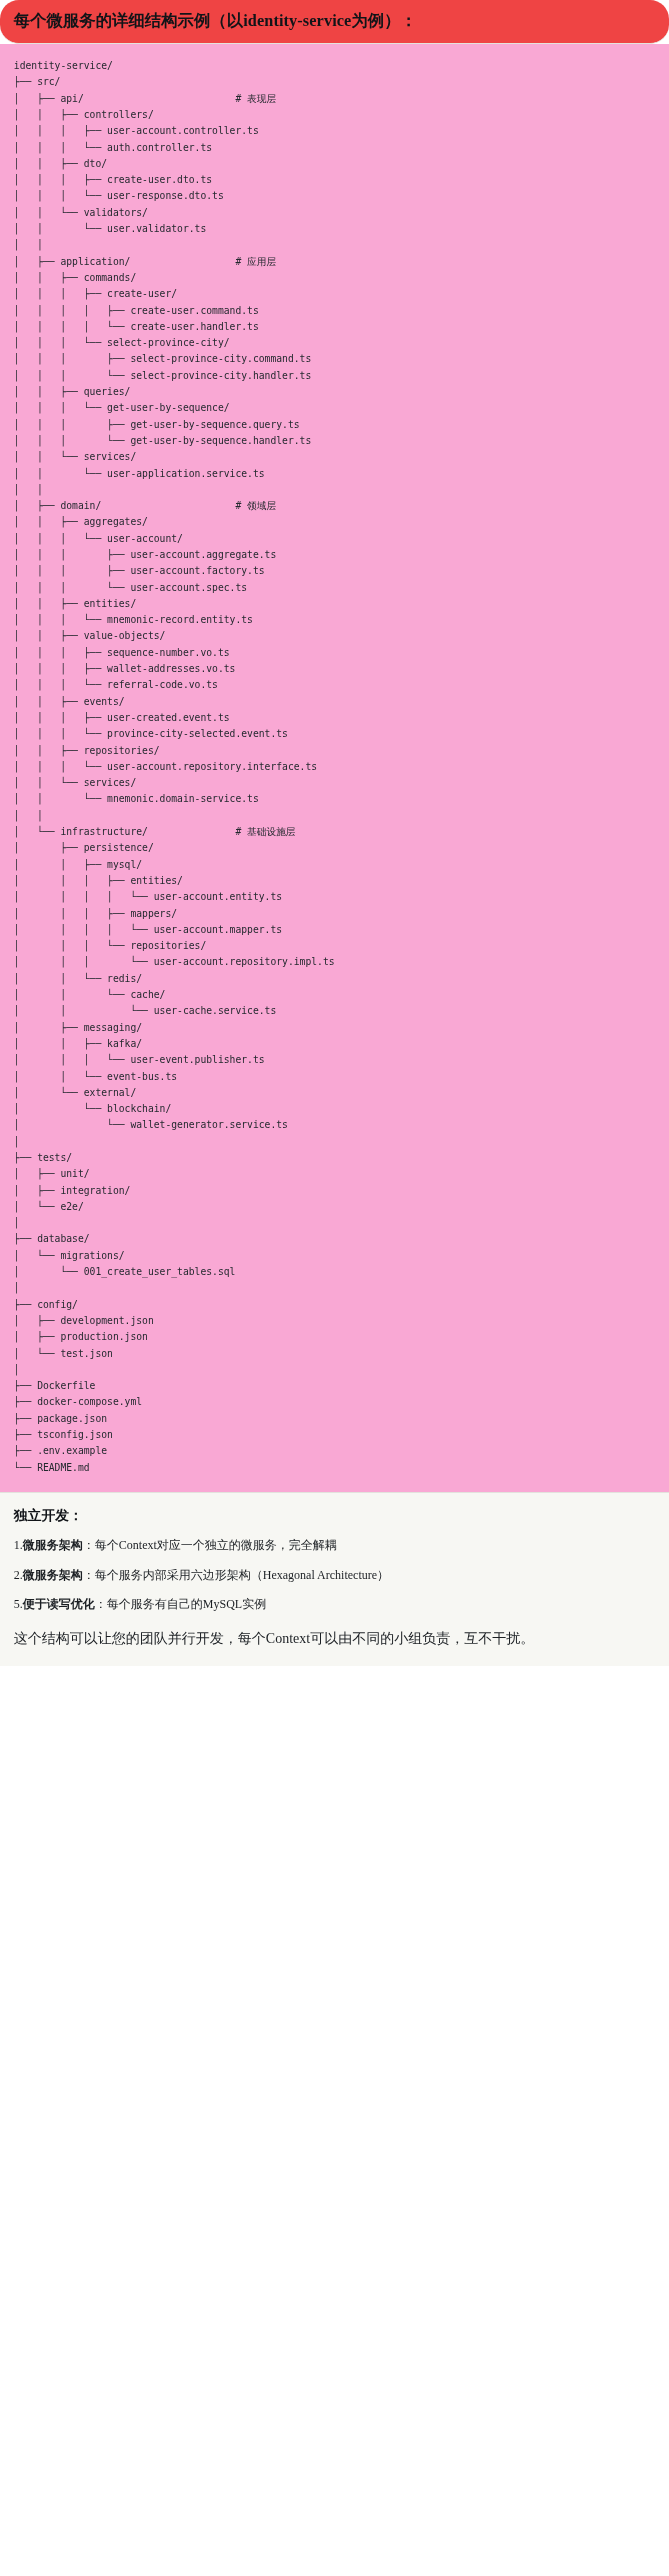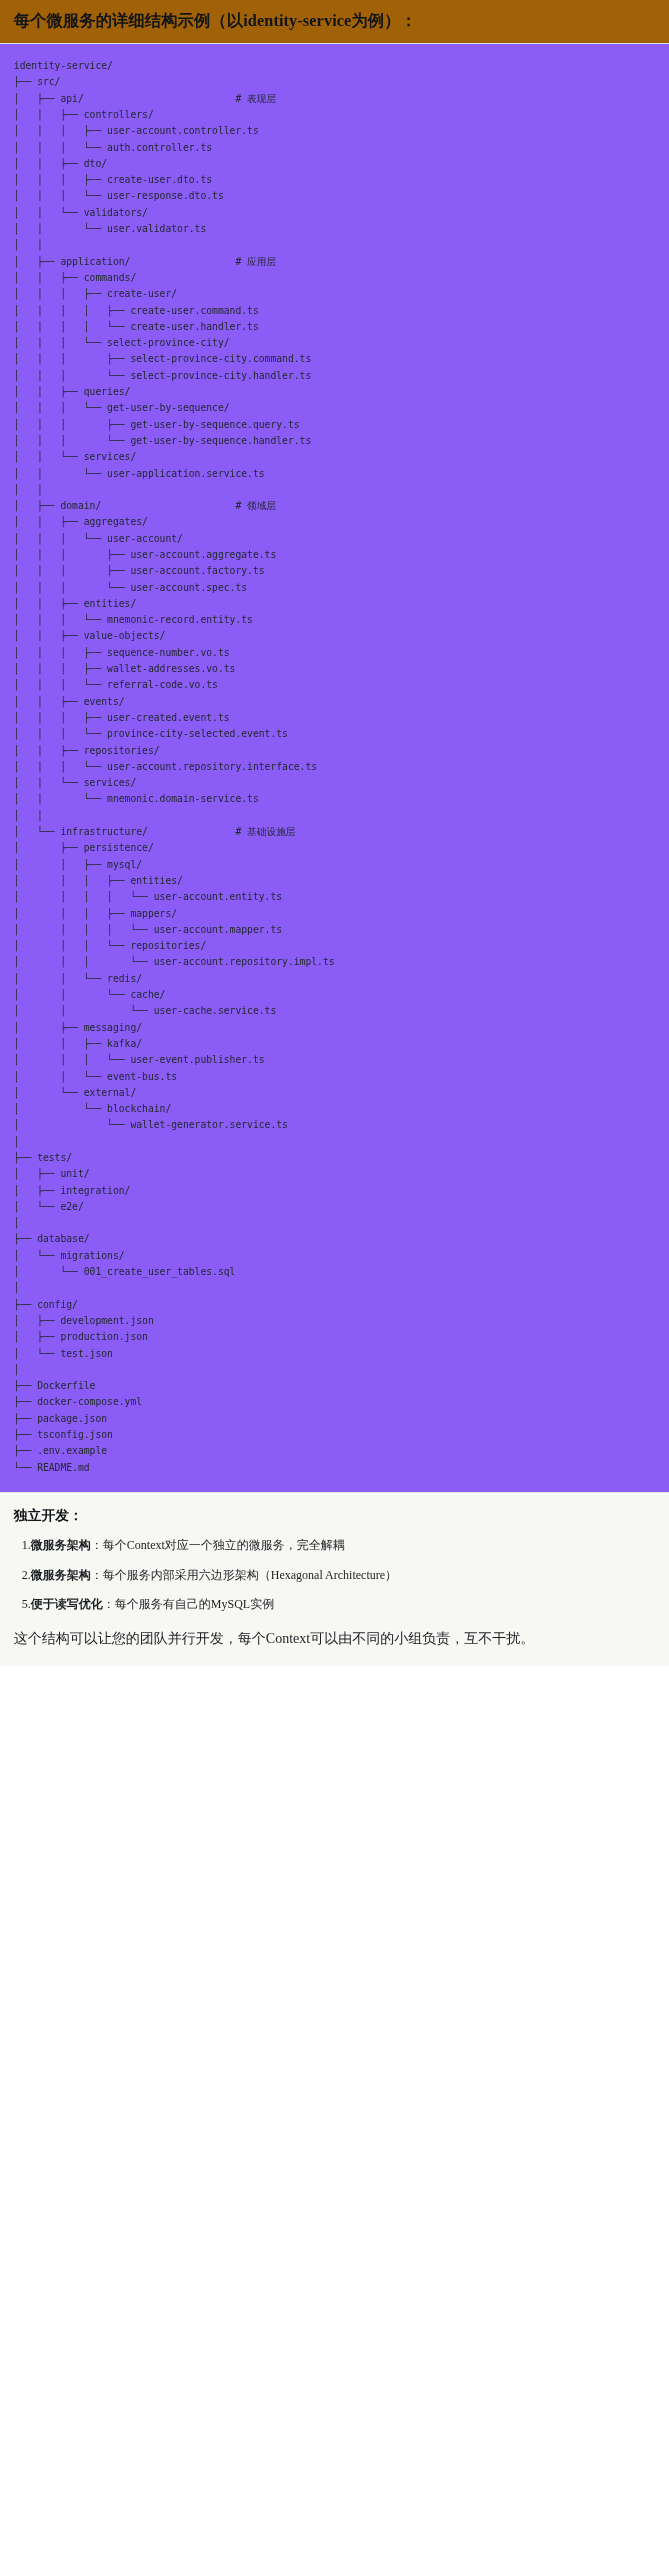--- a/index.html
+++ b/index.html
@@ -9,38 +9,39 @@
   }
   body {
     width: 669px;
     font-family: "Liberation Sans", sans-serif;
     color: #1f2328;
     -webkit-font-smoothing: antialiased;
   }
 
   
   .header-band {
-    background: #a16207;
+    background: #ef4444;
     padding: 10px 13.8px 11.3px 13.8px;
     border-bottom: 0.6px solid #e3e3dd;
     box-sizing: border-box;
+    border-radius: 19px;
   }
   .header-title {
     font-family: "Liberation Serif", serif;
     font-weight: bold;
     font-size: 16.3px;
     line-height: 1.35;
     color: #111418;
     margin: 0;
     letter-spacing: 0.1px;
   }
 
   
   .tree-block {
-    background: #8b5cf6;
+    background: #f9a8d4;
     padding: 13.8px 13.8px 16.3px 13.8px;
     box-sizing: border-box;
   }
   .tree-pre {
     margin: 0;
     font-family: "DejaVu Sans Mono", "Liberation Mono", monospace;
     font-size: 9.7px;
     line-height: 16.3px;
     color: #24292f;
     white-space: pre;
@@ -60,21 +61,21 @@
     box-sizing: border-box;
   }
   .keys-title {
     font-family: "Liberation Serif", serif;
     font-weight: bold;
     font-size: 13.8px;
     color: #111418;
     margin: 0 0 11.3px 0;
   }
   .keys-list {
-    margin: 8px;
+    margin: 0;
     padding: 0;
     list-style: none;
   }
   .keys-list li {
     font-family: "Liberation Serif", serif;
     font-size: 12px;
     line-height: 1.55;
     color: #1b1f23;
     margin: 0 0 10.6px 0;
   }

